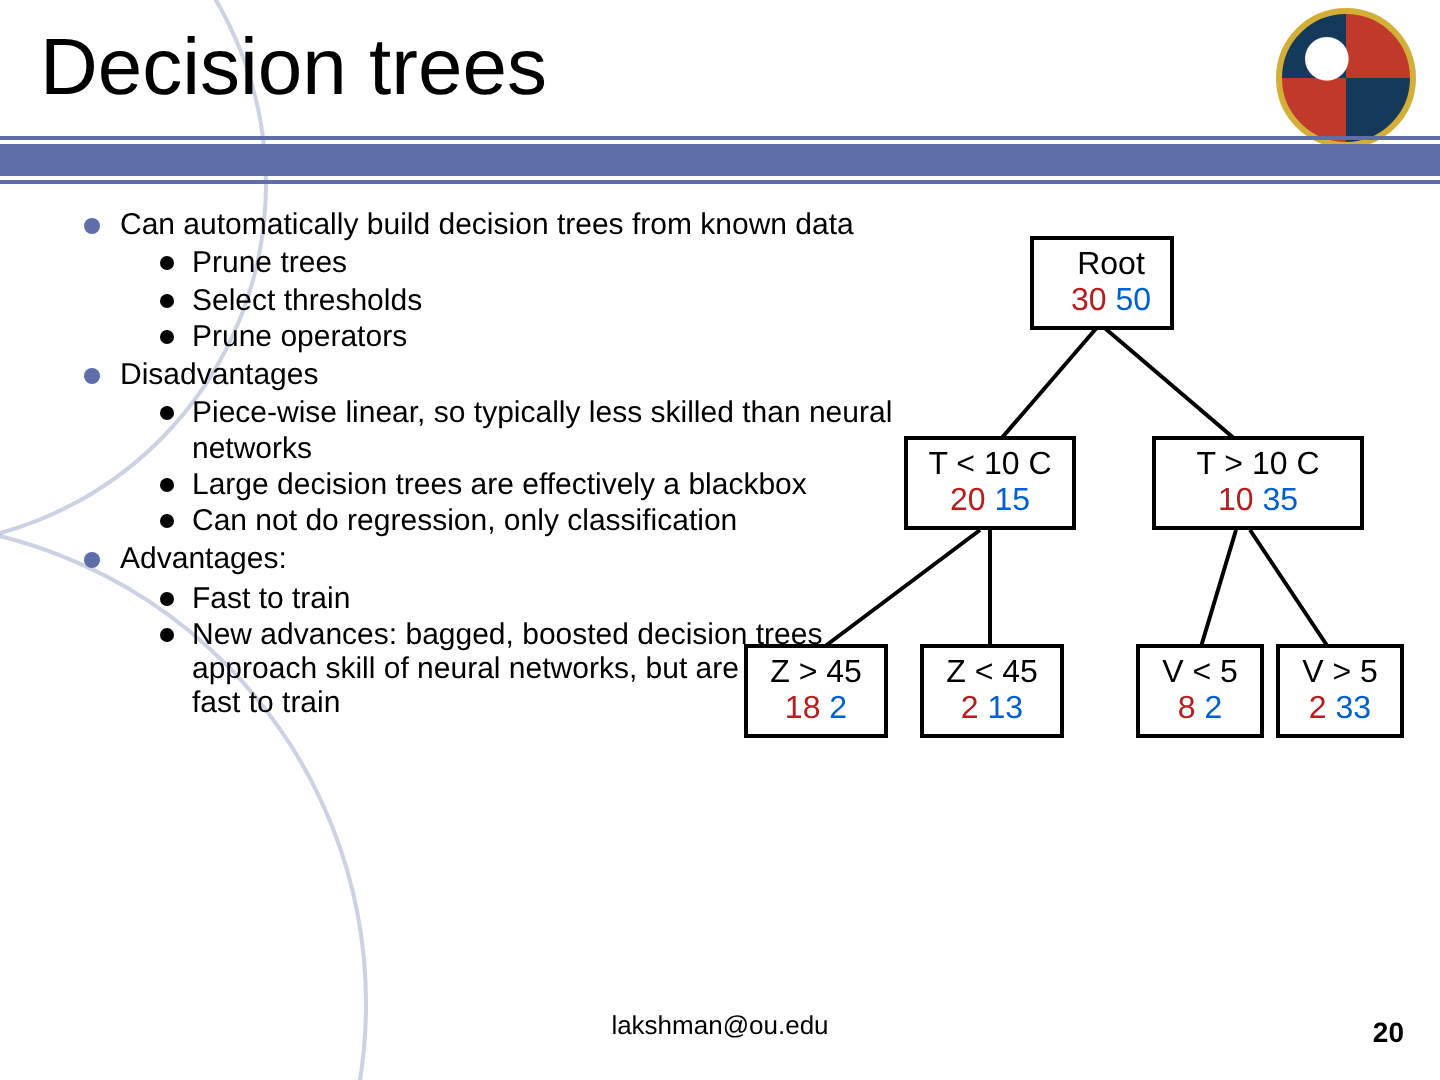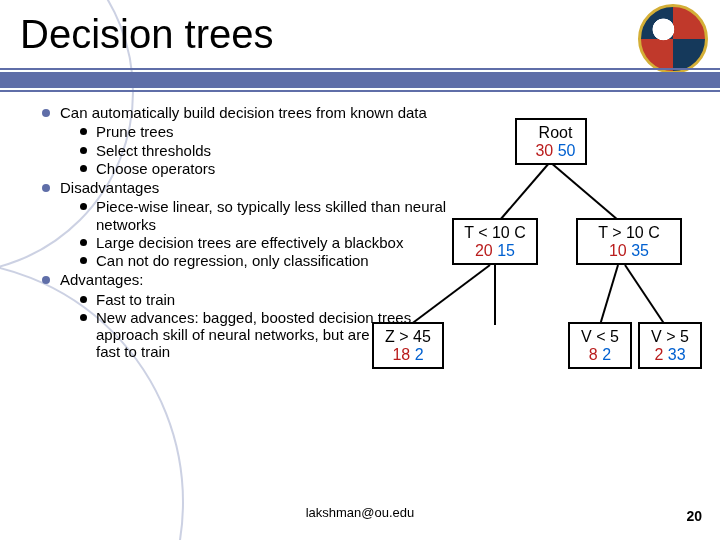--- a/index.html
+++ b/index.html
@@ -196,21 +196,21 @@
     <div class="thin2"></div>
   </div>
 
   <div class="content">
     <ul class="top">
       <li>
         <span>Can automatically build decision trees from known data</span>
         <ul class="sub">
           <li>Prune trees</li>
           <li>Select thresholds</li>
-          <li>Choose operators</li>
+          <li>Prune operators</li>
         </ul>
       </li>
       <li>
         <span>Disadvantages</span>
         <ul class="sub">
           <li>Piece-wise linear, so typically less skilled than neural networks</li>
           <li>Large decision trees are effectively a blackbox</li>
           <li>Can not do regression, only classification</li>
         </ul>
       </li>
@@ -246,20 +246,24 @@
 
     <div class="node" style="left:236px; top:108px; width:106px;">
       <span class="label">T &gt; 10 C</span>
       <span class="nums"><span class="n1">10</span> <span class="n2">35</span></span>
     </div>
 
     <div class="node" style="left:32px; top:212px; width:72px;">
       <span class="label">Z &gt; 45</span>
       <span class="nums"><span class="n1">18</span> <span class="n2">2</span></span>
     </div>
+    <div class="node" style="left:120px; top:212px; width:72px;">
+      <span class="label">Z &lt; 45</span>
+      <span class="nums"><span class="n1">2</span> <span class="n2">13</span></span>
+    </div>
     <div class="node" style="left:228px; top:212px; width:64px;">
       <span class="label">V &lt; 5</span>
       <span class="nums"><span class="n1">8</span> <span class="n2">2</span></span>
     </div>
     <div class="node" style="left:298px; top:212px; width:64px;">
       <span class="label">V &gt; 5</span>
       <span class="nums"><span class="n1">2</span> <span class="n2">33</span></span>
     </div>
   </div>
 

